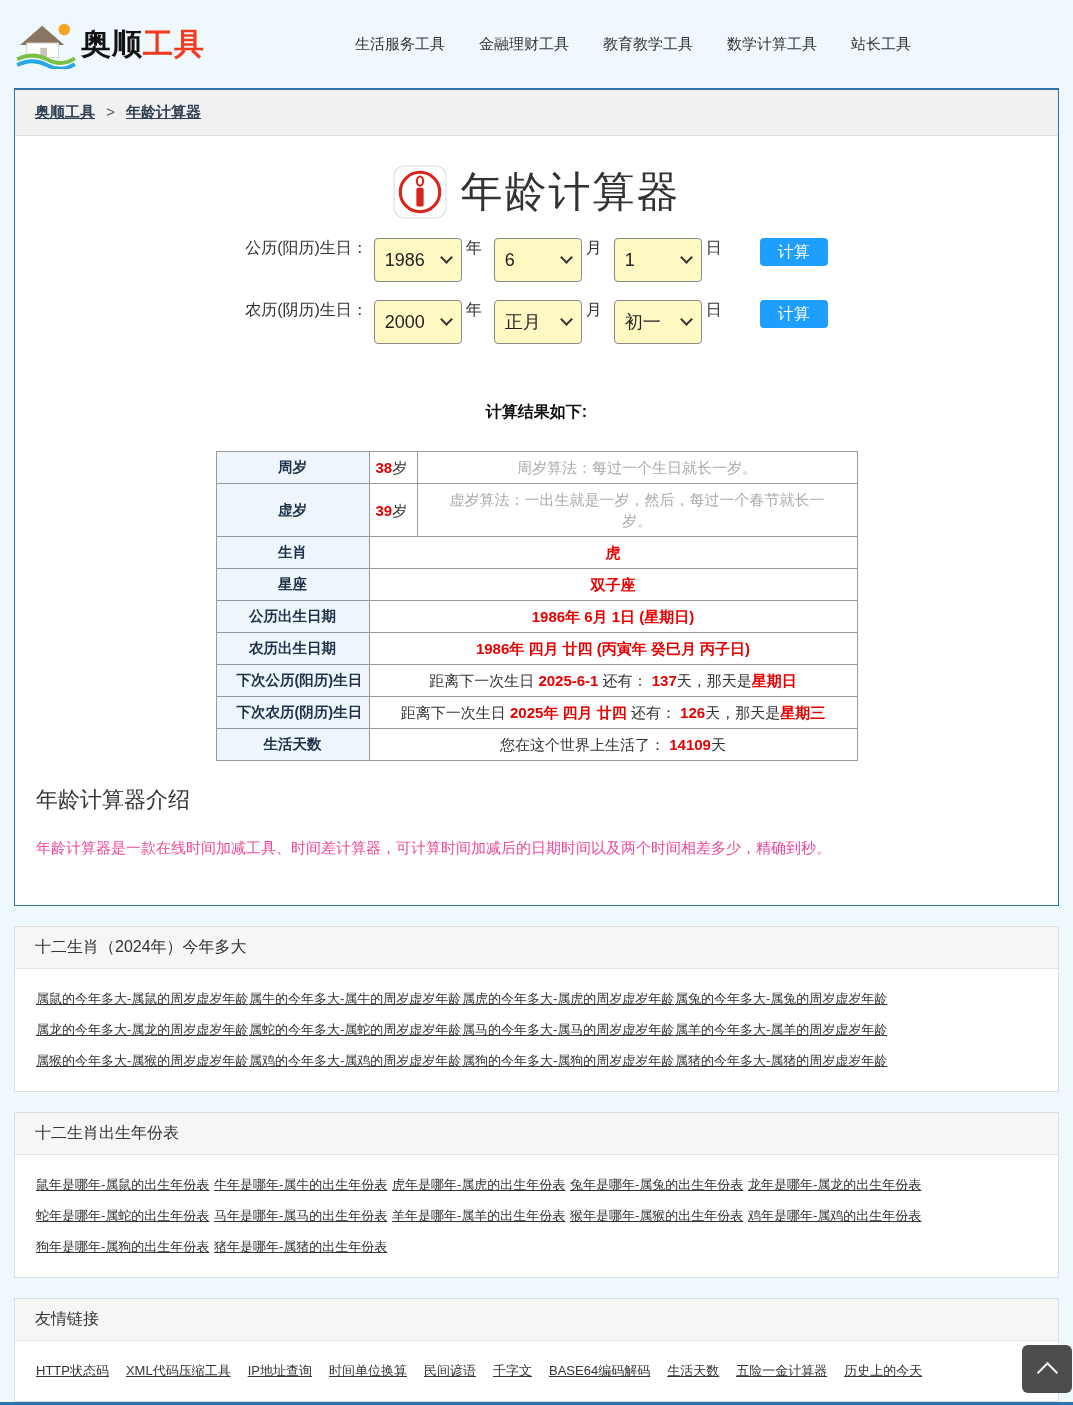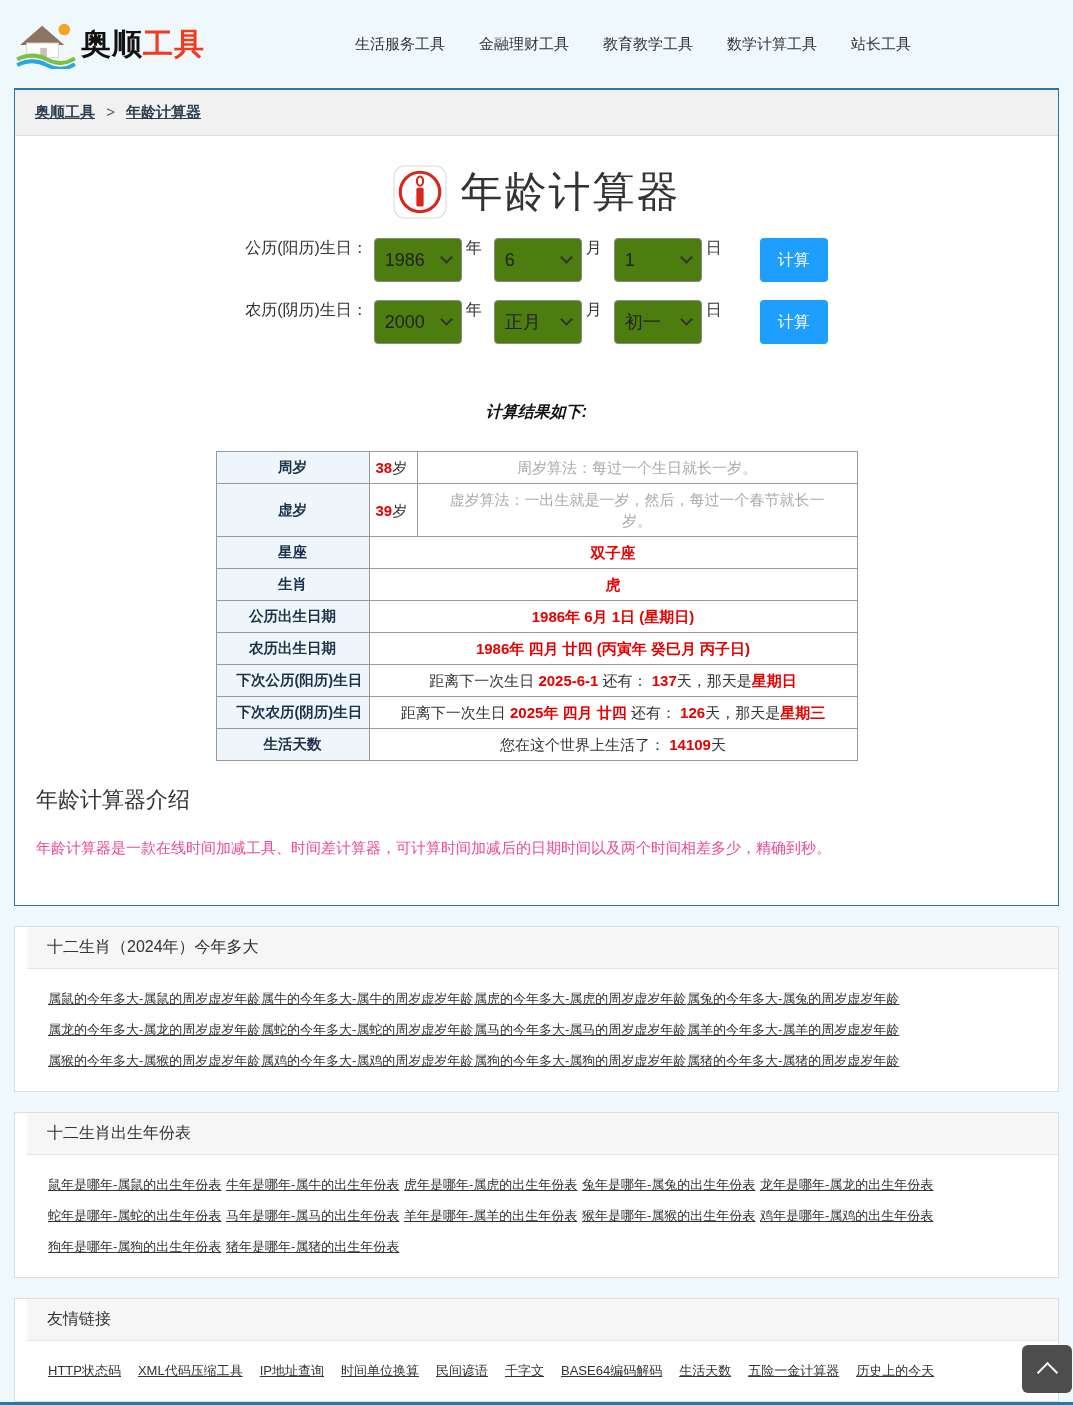--- a/index.html
+++ b/index.html
@@ -38,53 +38,53 @@
   .calc-title { display:flex; align-items:center; justify-content:center; gap:14px; margin-top:28px; }
   .calc-title h1 { font-size:42px; font-weight:400; color:#333; letter-spacing:2px; }
 
   .form-row { display:flex; align-items:flex-start; justify-content:center; margin-top:18px; }
   .form-row:first-of-type { margin-top:36px; }
   .form-label { font-size:16px; color:#333; margin-right:6px; }
   .select-wrap { position:relative; display:inline-block; }
   select {
     appearance:none; -webkit-appearance:none;
     width:88px; height:44px; border:1px solid #8a8a8a; border-radius:4px;
-    background:#4d7c0f; font-size:18px; color:#222; padding:0 24px 0 10px;
+    background:#fef9c3; font-size:18px; color:#222; padding:0 24px 0 10px;
     font-family:inherit;
   }
   .chev {
     position:absolute; right:11px; top:15px; width:9px; height:9px;
     border-right:2px solid #333; border-bottom:2px solid #333;
     transform:rotate(45deg); pointer-events:none;
   }
   .unit { font-size:16px; color:#333; margin:0 12px 0 4px; }
   .calc-btn {
-    width:68px; height:44px; margin-left:26px;
+    width:68px; height:28px; margin-left:26px;
     background:#1E9FFF; color:#fff; border:none; border-radius:4px;
     font-size:16px; font-family:inherit; cursor:pointer;
   }
 
-  .result-title { text-align:center; font-size:16px; font-weight:bold; color:#111; margin-top:58px;font-style:italic; }
+  .result-title { text-align:center; font-size:16px; font-weight:bold; color:#111; margin-top:58px; }
 
   table.result-table { border-collapse:collapse; margin:28px auto 0; width:642px; table-layout:fixed; }
   .result-table th, .result-table td { border:1px solid #999; padding:5px 20px; line-height:21px; font-size:15px; }
   .result-table th {
     width:153px; background:#eef6fb; color:#1d3049; font-weight:bold;
     text-align:center; white-space:nowrap; font-size:14.5px;
   }
   .result-table td.age { width:48px; text-align:left; padding-left:6px; white-space:nowrap; }
   .result-table td.desc { color:#aaa; text-align:center;margin-top:26px; }
   .result-table td.val { text-align:center; }
   .red { color:#e60000; font-weight:bold; }
 
   .intro-title { font-size:22px; font-weight:400; color:#333; margin:24px 0 0 21px; }
   .intro-text { font-size:15px; color:#ec4899; margin:22px 21px 0 21px; line-height:22px; }
 
   
-  .link-box { margin:20px 14px 0; background:#fff; border:1px solid #ddd;padding-left:12px; }
+  .link-box { margin:20px 14px 0; background:#fff; border:1px solid #ddd; }
   .box-header {
     background:#f6f6f6; border-bottom:1px solid #e5e5e5;
     padding:10px 20px; font-size:16px; color:#333;
   }
   .box-links { padding:21px; display:grid; row-gap:13px; }
   .cols4 { grid-template-columns:repeat(4,213px); }
   .cols5 { grid-template-columns:repeat(5,178px); }
   .box-links a, .flex-links a { font-size:13px; color:#333; text-decoration:underline; white-space:nowrap; }
   .flex-links { padding:21px; display:flex; flex-wrap:wrap; gap:17px; }
 
@@ -188,26 +188,26 @@
       <th>周岁</th>
       <td class="age"><span class="red">38</span><span>岁</span></td>
       <td class="desc">周岁算法：每过一个生日就长一岁。</td>
     </tr>
     <tr>
       <th>虚岁</th>
       <td class="age"><span class="red">39</span><span>岁</span></td>
       <td class="desc">虚岁算法：一出生就是一岁，然后，每过一个春节就长一岁。</td>
     </tr>
     <tr>
+      <th>生肖</th>
+      <td class="val red" colspan="2">虎</td>
+    </tr>
+    <tr>
       <th>星座</th>
       <td class="val red" colspan="2">双子座</td>
-    </tr>
-    <tr>
-      <th>生肖</th>
-      <td class="val red" colspan="2">虎</td>
     </tr>
     <tr>
       <th>公历出生日期</th>
       <td class="val red" colspan="2">1986年 6月 1日  (星期日)</td>
     </tr>
     <tr>
       <th>农历出生日期</th>
       <td class="val red" colspan="2">1986年 四月 廿四 (丙寅年 癸巳月 丙子日)</td>
     </tr>
     <tr>

